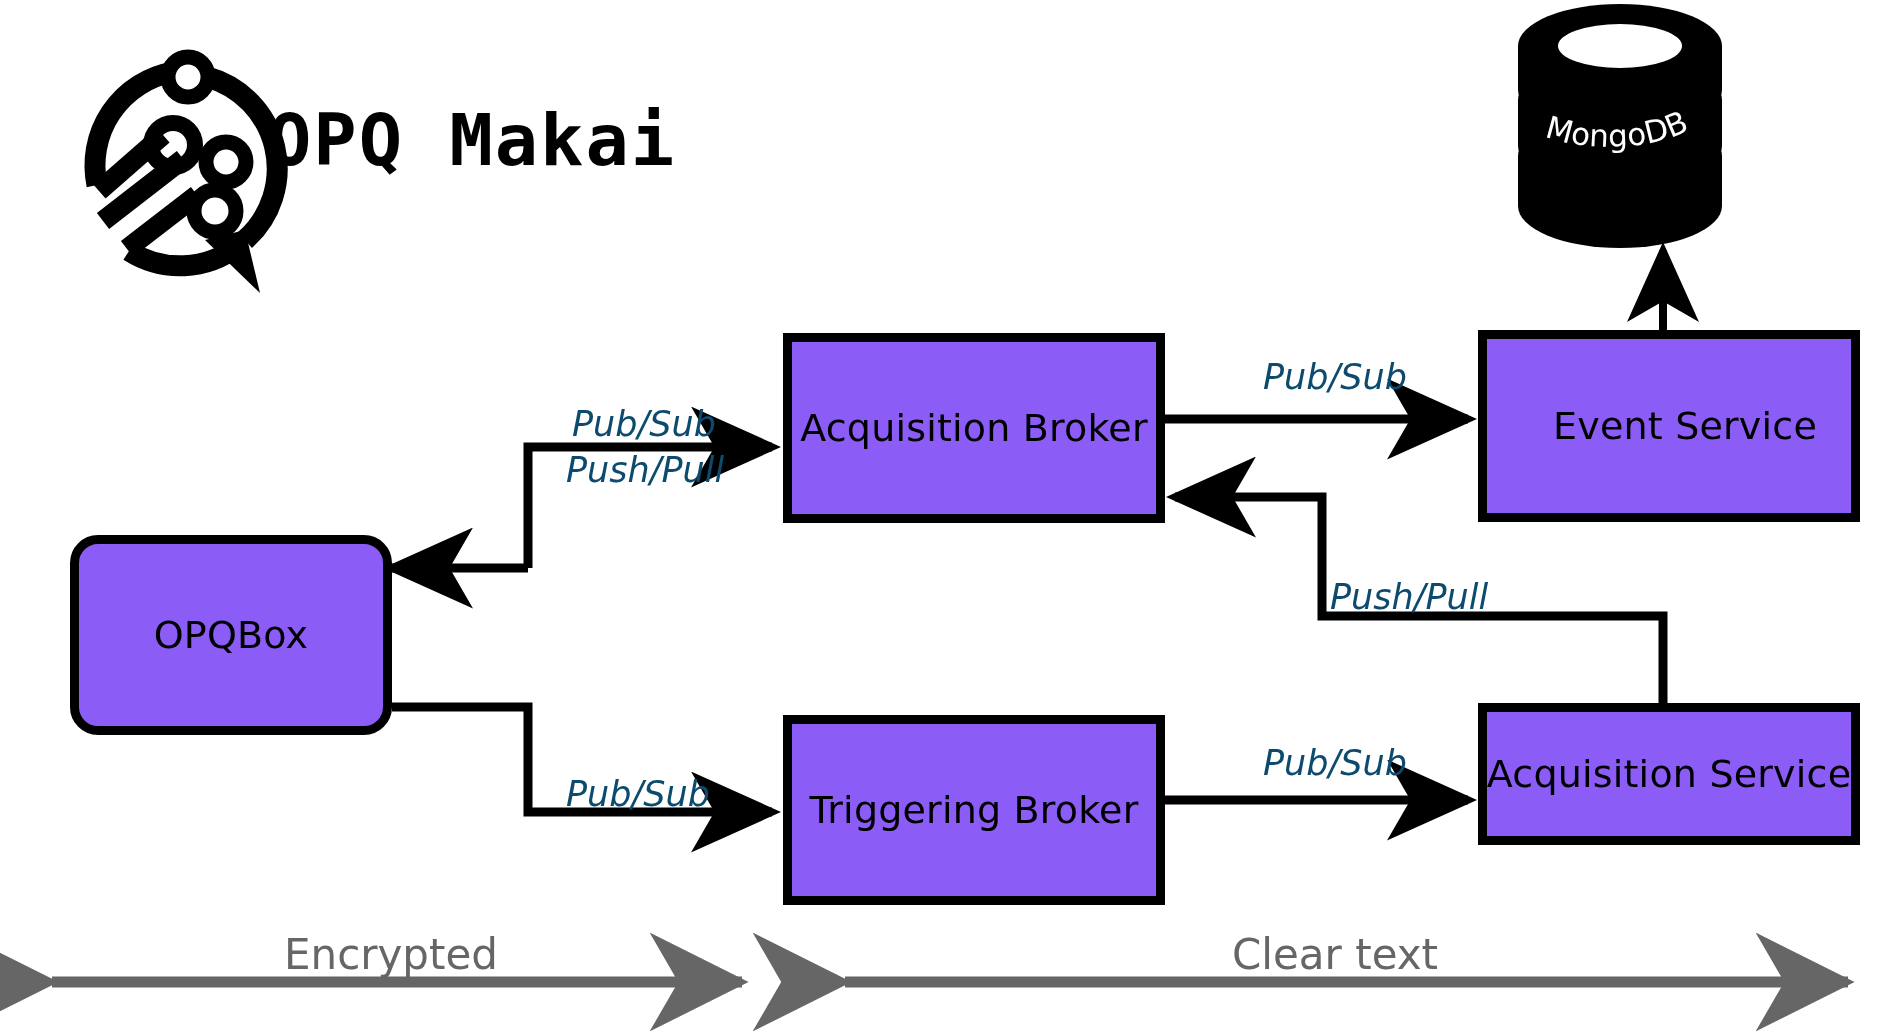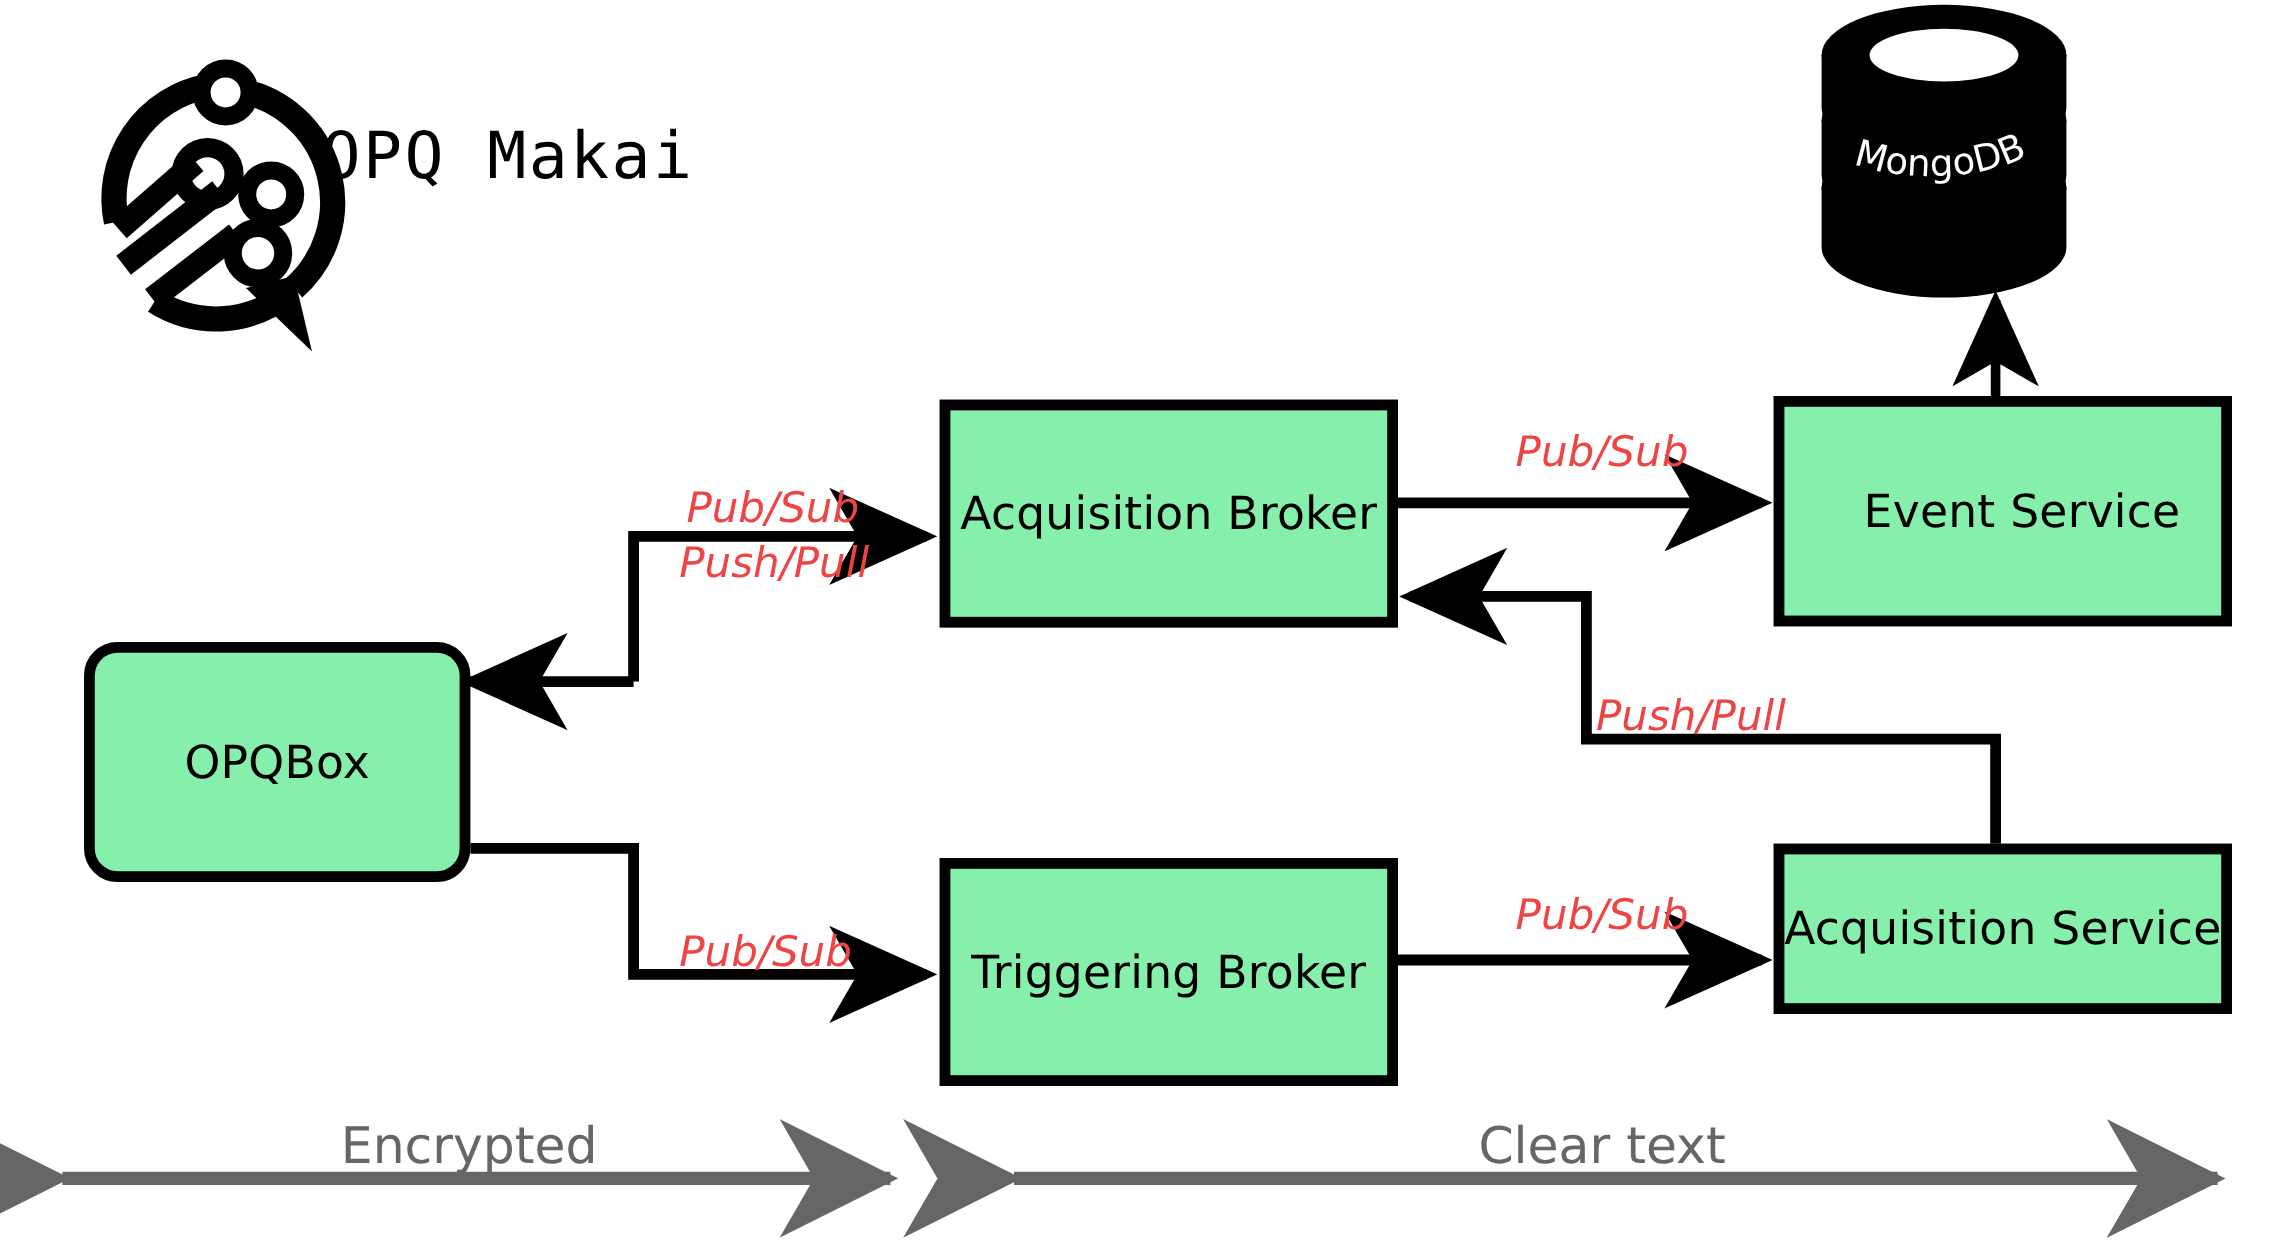--- a/index.html
+++ b/index.html
@@ -1,30 +1,30 @@
 <!DOCTYPE html>
 <html><head>
 <meta charset="utf-8">
 <style>
   html,body{margin:0;padding:0;background:#ffffff;}
   body{width:1894px;height:1036px;position:relative;overflow:hidden;
        font-family:"DejaVu Sans","Liberation Sans",sans-serif;}
 
   #canvas{position:absolute;inset:0;width:1894px;height:1036px;}
 
-  .node-box{position:absolute;border:9px solid #000;background:#86efac;
+  .node-box{position:absolute;border:9px solid #000;background:#8b5cf6;
             display:flex;align-items:center;justify-content:center;box-sizing:border-box;}
   .node-box span{font-size:38px;color:#000;font-family:"DejaVu Sans","Liberation Sans",sans-serif;
                  letter-spacing:.2px;white-space:nowrap;}
 
-  .edge-label{position:absolute;font-style:italic;font-size:35px;color:#ef4444;
+  .edge-label{position:absolute;font-style:italic;font-size:35px;color:#0c4a6e;
               font-family:"DejaVu Sans","Liberation Sans",sans-serif;white-space:nowrap;}
 
   .brand-title{position:absolute;font-family:"DejaVu Sans Mono","Liberation Mono",monospace;
-               font-weight:normal;font-size:54px;color:#000;white-space:nowrap;letter-spacing:2px;}
+               font-weight:bold;font-size:72px;color:#000;white-space:nowrap;letter-spacing:2px;}
 
   .zone-label{position:absolute;font-size:42px;color:#666666;white-space:nowrap;
               font-family:"DejaVu Sans","Liberation Sans",sans-serif;}
 
   svg{position:absolute;top:0;left:0;overflow:visible;}
 </style>
 </head>
 <body>
 
 <div id="canvas">

